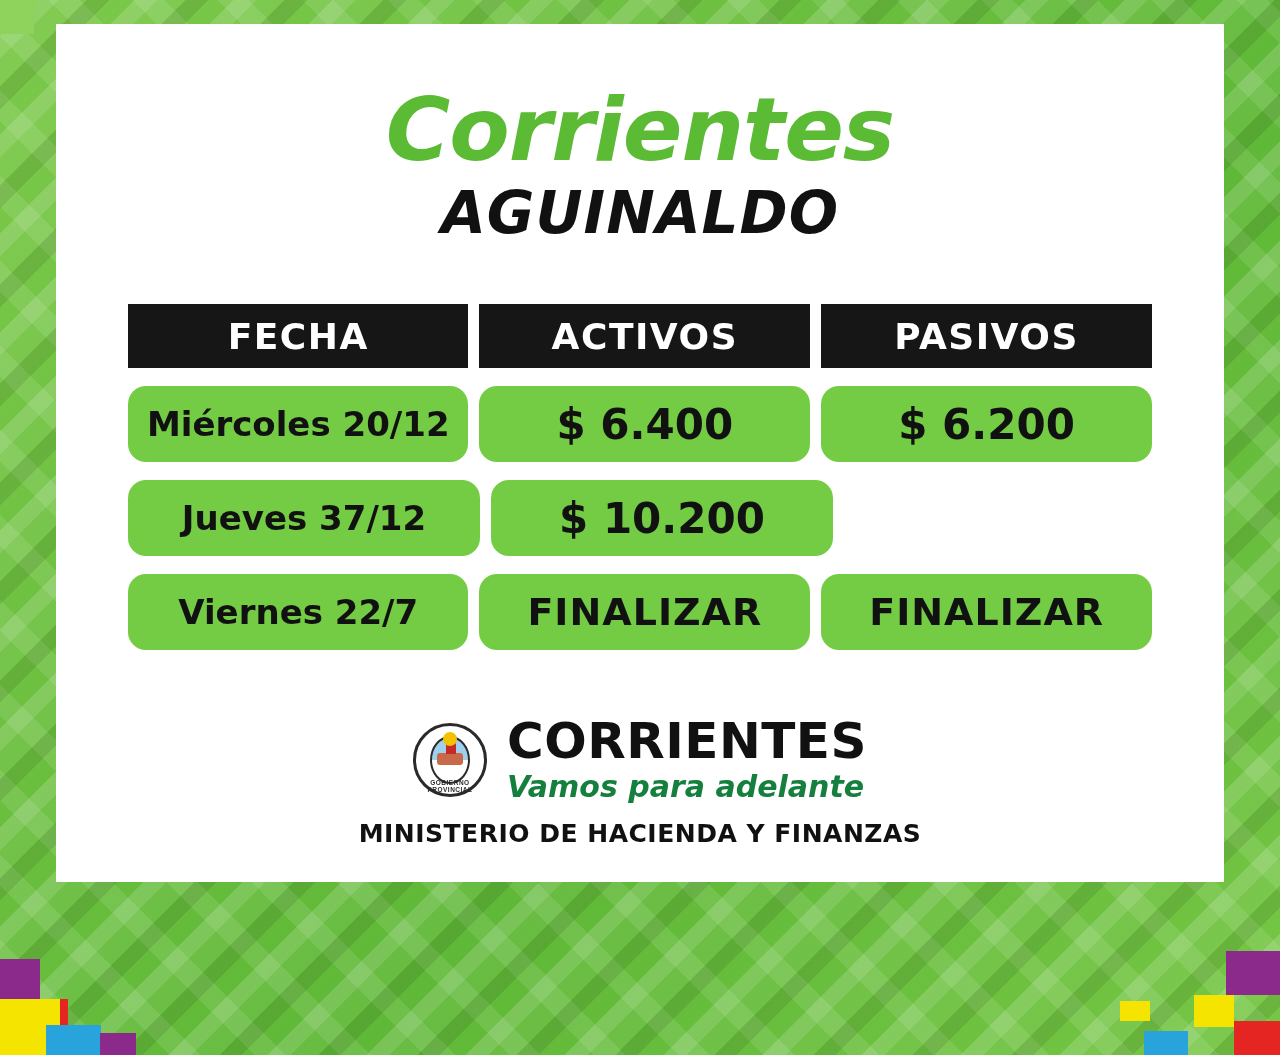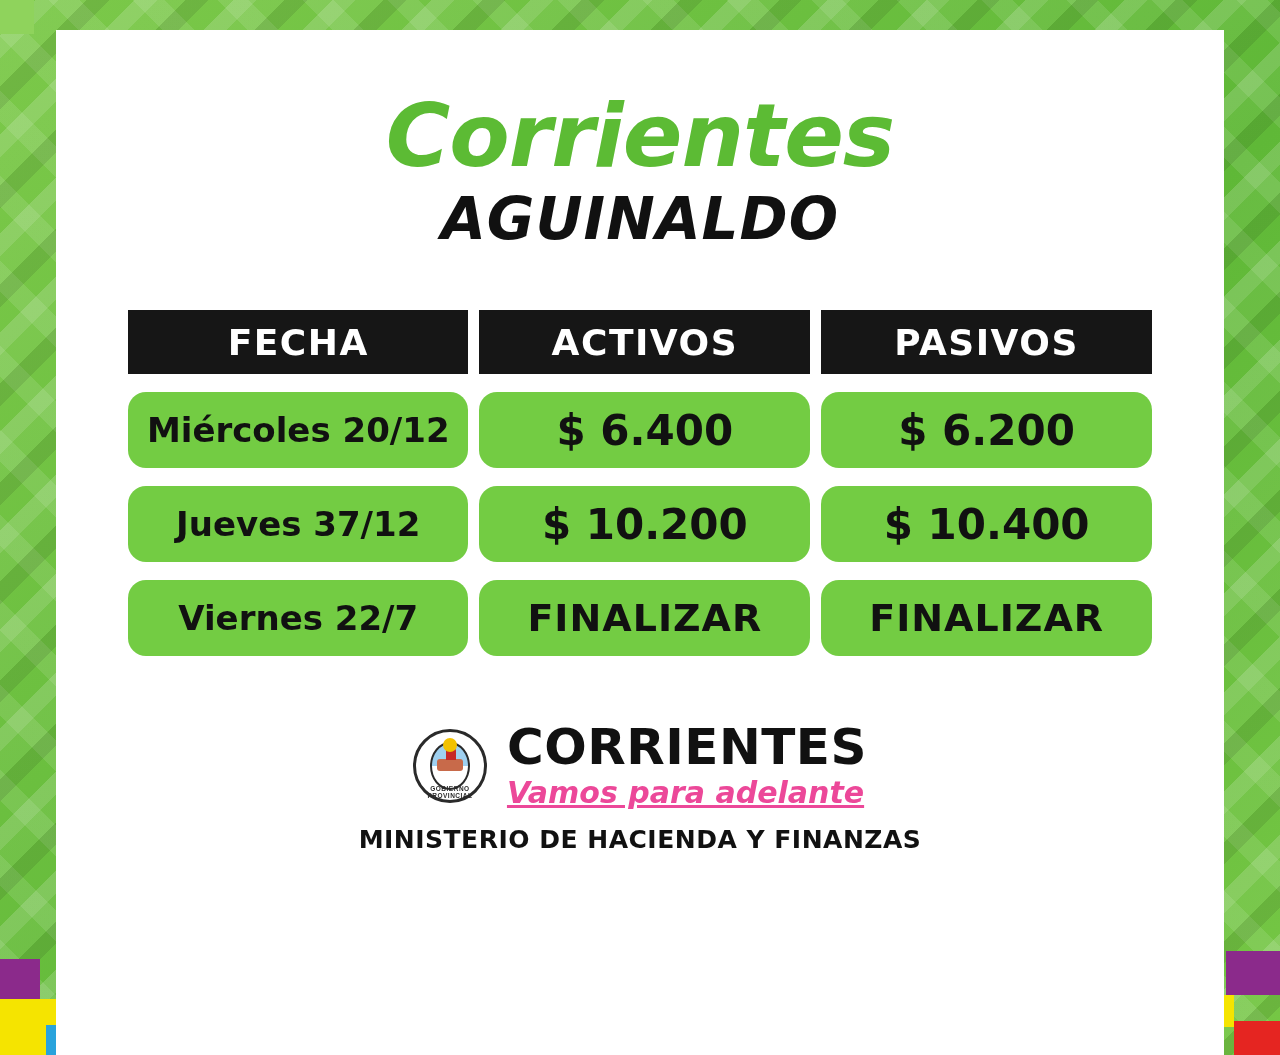--- a/index.html
+++ b/index.html
@@ -63,23 +63,23 @@
   .c7 { right: 46px; bottom: 28px;  width: 40px;  height: 32px; background: #f5e400; }
   .c8 { right: 0px;  bottom: 0px;   width: 46px;  height: 34px; background: #e52521; }
   .c9 { right: 92px; bottom: 0px;   width: 44px;  height: 24px; background: #29a3dc; }
   .c10{ right: 130px;bottom: 34px;  width: 30px;  height: 20px; background: #f5e400; }
   .c11{ left: 0px;   top: 0px;      width: 34px;  height: 34px; background: #8fd35c; }
 
   
   .card {
     position: absolute;
     left: 56px;
-    top: 30px;
+    top: 24px;
     width: 1168px;
-    height: 1026px;
+    height: 858px;
     background: #ffffff;
     box-sizing: border-box;
   }
 
   
   .title-block {
     text-align: center;
     padding-top: 62px;
   }
   .title-main {
@@ -236,24 +236,23 @@
     font-size: 50px;
     letter-spacing: 0.5px;
     color: #111111;
     line-height: 1;
   }
   .logo-tagline {
     font-family: "DejaVu Sans", sans-serif;
     font-style: italic;
     font-weight: 700;
     font-size: 30px;
-    color: #ec4899;
+    color: #15803d;
     line-height: 1.15;
     margin-top: 4px;
-    text-decoration: underline;
   }
   .ministry {
     margin-top: 14px;
     font-family: "DejaVu Sans", sans-serif;
     font-weight: 700;
     font-size: 25px;
     letter-spacing: 0.5px;
     color: #111111;
     text-align: right;
   }
@@ -293,21 +292,20 @@
 
       <div class="row">
         <div class="cell data-cell date  col-fecha">Miércoles 20/12</div>
         <div class="cell data-cell money col-activos">$ 6.400</div>
         <div class="cell data-cell money col-pasivos">$ 6.200</div>
       </div>
 
       <div class="row">
         <div class="cell data-cell date  col-fecha">Jueves 37/12</div>
         <div class="cell data-cell money col-activos">$ 10.200</div>
-        <div class="cell data-cell money col-pasivos">$ 10.400</div>
       </div>
 
       <div class="row">
         <div class="cell data-cell date col-fecha">Viernes 22/7</div>
         <div class="cell data-cell word col-activos">FINALIZAR</div>
         <div class="cell data-cell word col-pasivos">FINALIZAR</div>
       </div>
 
     </div>
 

